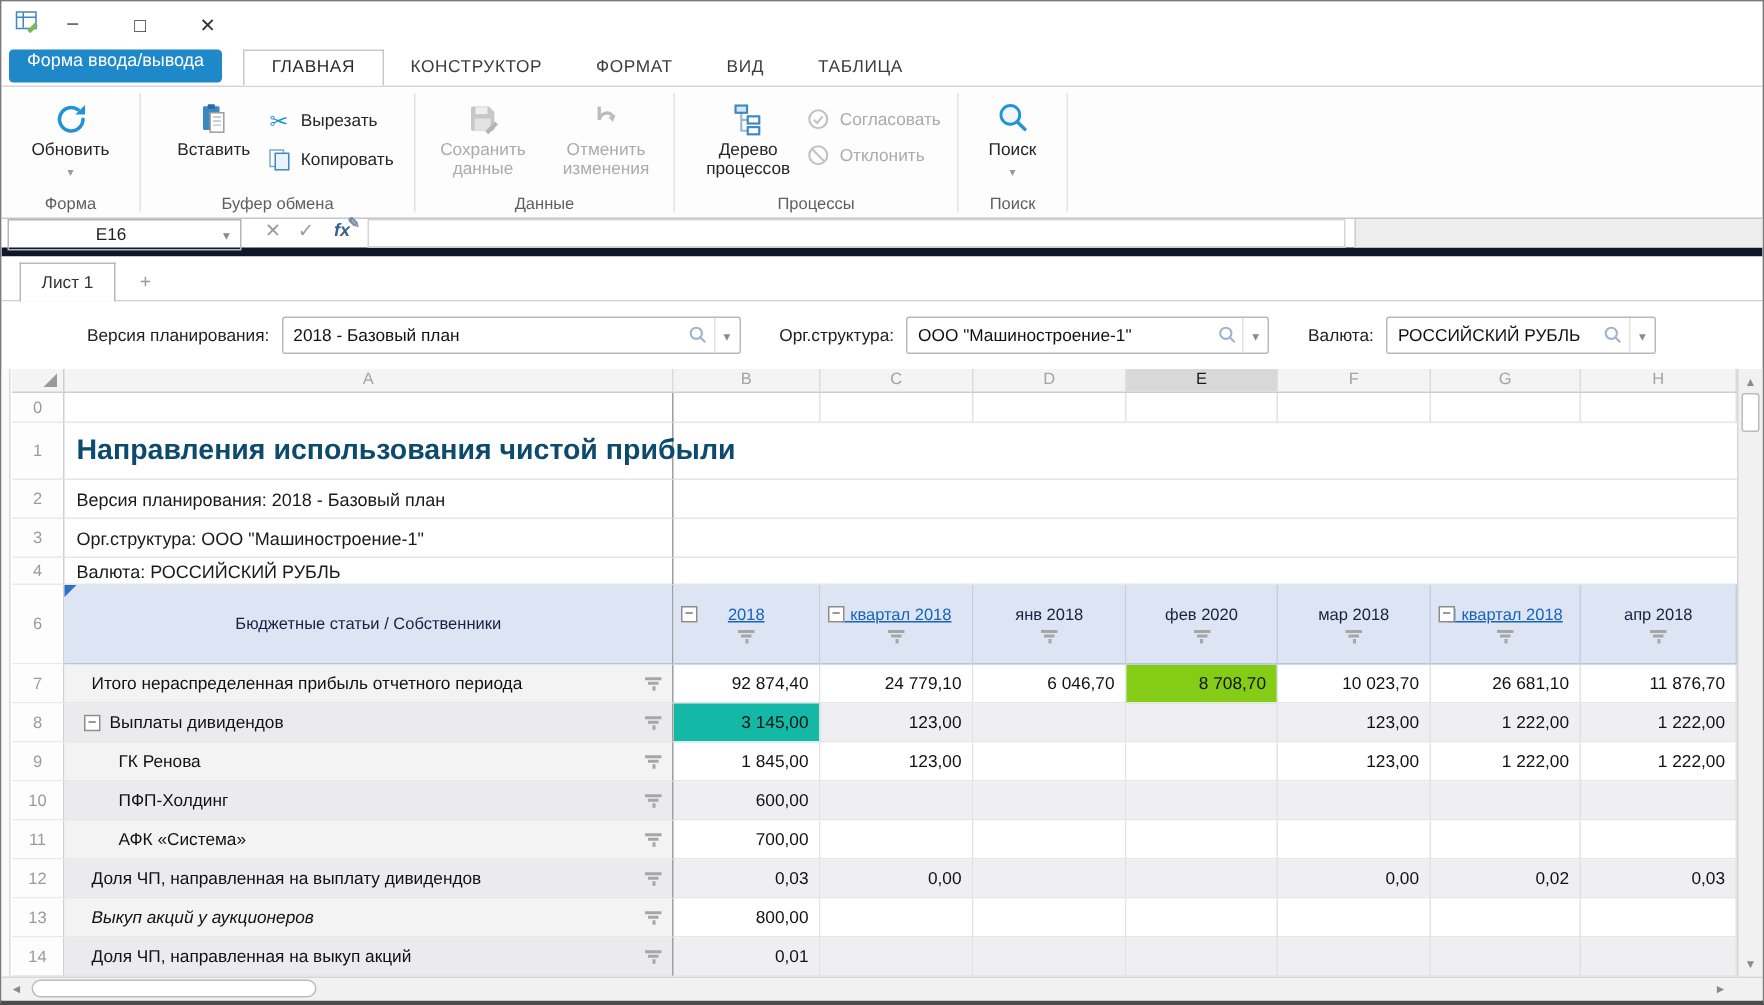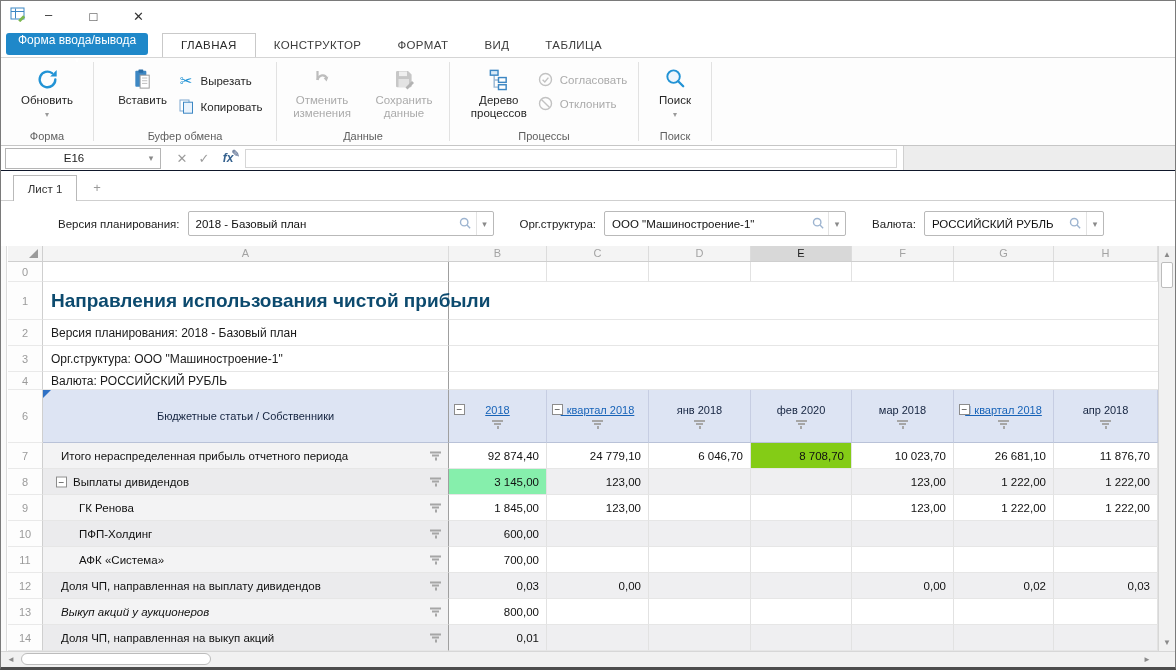--- a/index.html
+++ b/index.html
@@ -33,22 +33,22 @@
              font-size:11.5px; color:#262626; text-align:center; line-height:13px; padding-top:2px; }
   .rbtn-lg .ic { height:28px; display:flex; align-items:center; justify-content:center; }
   .rbtn-lg .dd { color:#9a9a9a; font-size:8px; }
   .rcol { display:flex; flex-direction:column; gap:9px; padding-top:9px; }
   .rbtn-sm { display:flex; align-items:center; gap:6px; font-size:11.5px; color:#262626; }
   .rbtn-sm .ic { width:17px; display:flex; justify-content:center; }
   .disabled, .disabled * { color:#ababab !important; }
   .scis { color:#2293d5; font-size:15px; }
 
   
-  .fbar { height:25px; display:flex; align-items:center; background:#fff;
-          border-bottom:1px solid #0f172a; padding-left:4px; }
+  .fbar { height:25px; display:flex; background:#fff;
+          border-bottom:6px solid #0f172a; padding-left:4px; }
   .cellref { width:156px; height:21px; border:1px solid #b5b5b5; display:flex; align-items:center; }
   .cellref .txt { flex:1; text-align:center; font-size:11.5px; color:#222; }
   .cellref .dd { width:18px; text-align:center; color:#8a8a8a; font-size:9px; }
   .fico { width:22px; text-align:center; color:#9c9c9c; font-size:13px; }
   .fx { font-size:12px; font-style:italic; font-weight:bold; color:#35618e; width:26px; text-align:center; position:relative; }
   .fx .pen { position:absolute; right:1px; top:-3px; font-size:10px; font-style:normal; color:#7b8aa6; }
   .ffield { width:652px; height:19px; border:1px solid #d6d6d6; background:#fff; margin-left:4px;
             font-size:11.5px; padding:0 4px; color:#222; }
   .ffill { flex:1; align-self:stretch; background:#ededed; border-left:1px solid #d0d0d0; margin-left:6px; }
 
@@ -205,38 +205,38 @@
           <span>Копировать</span>
         </div>
       </div>
       <div class="rglabel">Буфер обмена</div>
     </div>
     <div class="rsep"></div>
 
     <div class="rgroup" style="width:172px">
       <div class="rbtn-lg disabled">
         <span class="ic">
-          <svg width="24" height="24" viewBox="0 0 24 24" fill="none">
-              <path d="M7.5 4 L7.5 13" stroke="#bdbdbd" stroke-width="2.2"></path>
-              <path d="M7.5 13 C 8.6 7.8, 15.2 6.4, 16.8 11.6" stroke="#bdbdbd" stroke-width="2.2"></path>
-              <path d="M18.4 9.4 L16.6 14.4 L13.7 11.2 Z" fill="#bdbdbd"></path>
-            </svg>
-        </span>
-        <span>Отменить изменения</span>
-      </div>
-      <div class="rbtn-lg disabled">
-        <span class="ic">
           <svg width="24" height="24" viewBox="0 0 24 24">
               <path d="M4 5.2 a1.2 1.2 0 0 1 1.2-1.2 H16 l3.6 3.6 V19 a1.2 1.2 0 0 1-1.2 1.2 H5.2 A1.2 1.2 0 0 1 4 19 Z" fill="#c7c7c7"></path>
               <rect x="7" y="4.5" width="8" height="4.6" fill="#efefef"></rect>
               <rect x="6.5" y="12" width="10.5" height="8" fill="#e3e3e3"></rect>
               <path d="M13.5 20.5 L20 14 L22 16 L15.5 22.5 Z" fill="#b3b3b3"></path>
             </svg>
         </span>
         <span>Сохранить данные</span>
+      </div>
+      <div class="rbtn-lg disabled">
+        <span class="ic">
+          <svg width="24" height="24" viewBox="0 0 24 24" fill="none">
+              <path d="M7.5 4 L7.5 13" stroke="#bdbdbd" stroke-width="2.2"></path>
+              <path d="M7.5 13 C 8.6 7.8, 15.2 6.4, 16.8 11.6" stroke="#bdbdbd" stroke-width="2.2"></path>
+              <path d="M18.4 9.4 L16.6 14.4 L13.7 11.2 Z" fill="#bdbdbd"></path>
+            </svg>
+        </span>
+        <span>Отменить изменения</span>
       </div>
       <div class="rglabel">Данные</div>
     </div>
     <div class="rsep"></div>
 
     <div class="rgroup" style="width:188px">
       <div class="rbtn-lg" style="width:76px">
         <span class="ic">
           <svg width="23" height="24" viewBox="0 0 24 24" fill="none" stroke="#3d87c3" stroke-width="1.5">
               <path d="M7.5 8 V20.5 H12 M7.5 13 H12" stroke="#9ab8d4"></path>
@@ -480,21 +480,21 @@
             <div class="rnum">8</div>
             <div class="cell cellA" style="width: 406px; background: rgb(235, 235, 237); padding-left: 30px;">
               <span class="cbox acell-c">−</span>
               <span>Выплаты дивидендов</span>
               <span class="funnel acell-f">
                 <i></i>
                 <i></i>
                 <i></i>
               </span>
             </div>
-            <div class="cell vcell" style="width: 98px; background: #86efac;">3 145,00</div>
+            <div class="cell vcell" style="width: 98px; background: #14b8a6;">3 145,00</div>
             <div class="cell vcell" style="width: 102px; background: rgb(239, 239, 241);">123,00</div>
             <div class="cell vcell" style="width: 102px; background: rgb(239, 239, 241);"></div>
             <div class="cell vcell" style="width: 101px; background: rgb(239, 239, 241);"></div>
             <div class="cell vcell" style="width: 102px; background: rgb(239, 239, 241);">123,00</div>
             <div class="cell vcell" style="width: 100px; background: rgb(239, 239, 241);">1 222,00</div>
             <div class="cell vcell" style="width: 104px; background: rgb(239, 239, 241);">1 222,00</div>
           </div>
           <div class="grow" style="height: 26px;">
             <div class="rnum">9</div>
             <div class="cell cellA" style="width: 406px; background: rgb(243, 243, 244); padding-left: 36px;">

